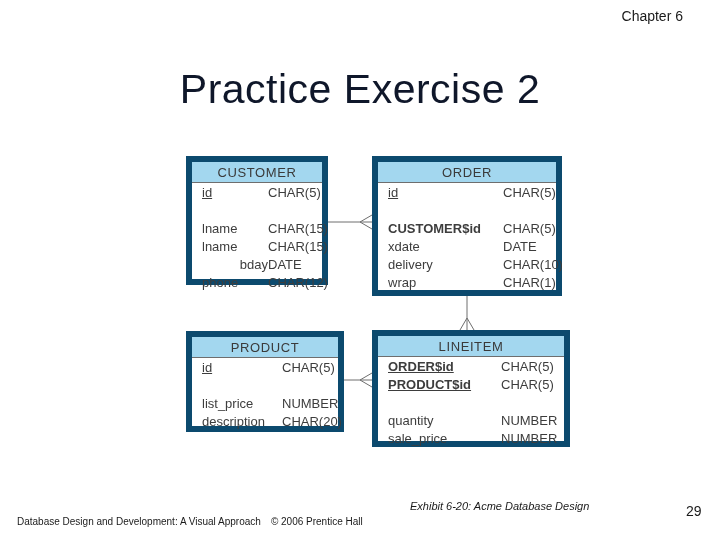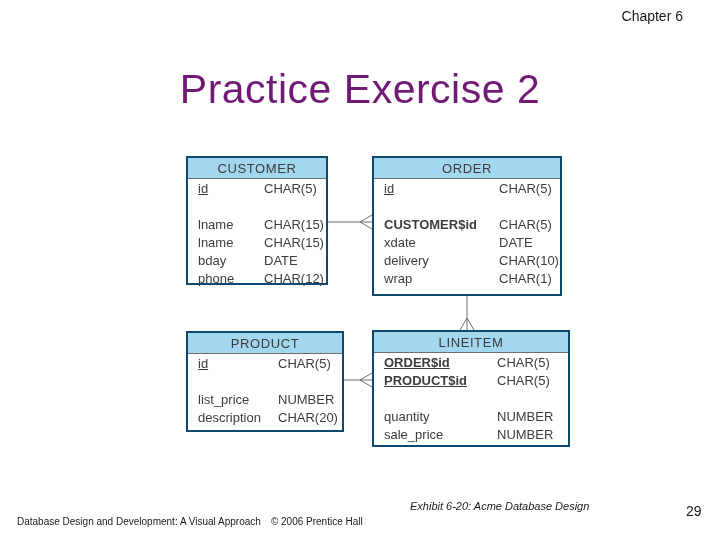--- a/index.html
+++ b/index.html
@@ -8,27 +8,27 @@
     position:relative; width:720px; height:540px; background:#ffffff;
     font-family:"Liberation Sans", sans-serif; overflow:hidden;
     margin:0 auto;
   }
   .chapter-label {
     position:absolute; top:8px; right:37px;
     font-size:14px; color:#1a1a1a;
   }
   .slide-title {
     position:absolute; top:66px; left:0; width:100%;
-    text-align:center; font-size:41px; color:#701a75;
+    text-align:center; font-size:41px; color:#0f172a;
     letter-spacing:0.5px; font-weight:400;
   }
   
   .etable {
     position:absolute; background:#fff;
-    border:2px solid #0c4a6e; color:#3d3d3d; font-size:13px;
+    border:6px solid #0c4a6e; color:#3d3d3d; font-size:13px;
   }
   .etable .ehdr {
     height:21px; line-height:21px; text-align:center;
     background:#a3d7ef; border-bottom:1px solid #6e6e6e;
     letter-spacing:0.6px; color:#3a3a3a;
   }
   .ebody { padding-top:1px; }
   .erow { display:flex; height:18px; line-height:18px; padding-left:10px; white-space:nowrap; }
   .erow.gap { height:18px; }
   .fname { flex:0 0 auto; }
@@ -96,21 +96,21 @@
         <div class="erow gap"></div>
         <div class="erow">
           <span class="fname" style="width: 66px;">lname</span>
           <span class="ftype">CHAR(15)</span>
         </div>
         <div class="erow">
           <span class="fname" style="width: 66px;">lname</span>
           <span class="ftype">CHAR(15)</span>
         </div>
         <div class="erow">
-          <span class="fname" style="width: 66px;">bday</span>
+          <span class="fname" style="width: 66px; text-align: right;">bday</span>
           <span class="ftype">DATE</span>
         </div>
         <div class="erow">
           <span class="fname" style="width: 66px;">phone</span>
           <span class="ftype">CHAR(12)</span>
         </div>
       </div>
   </div>
 
   <div class="etable order">

